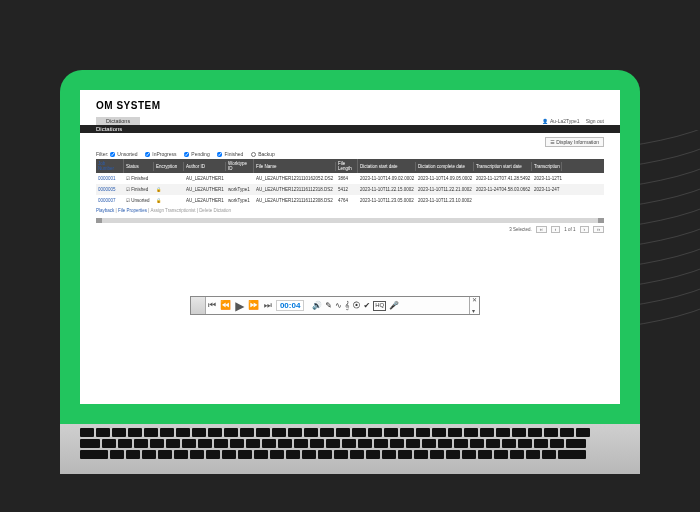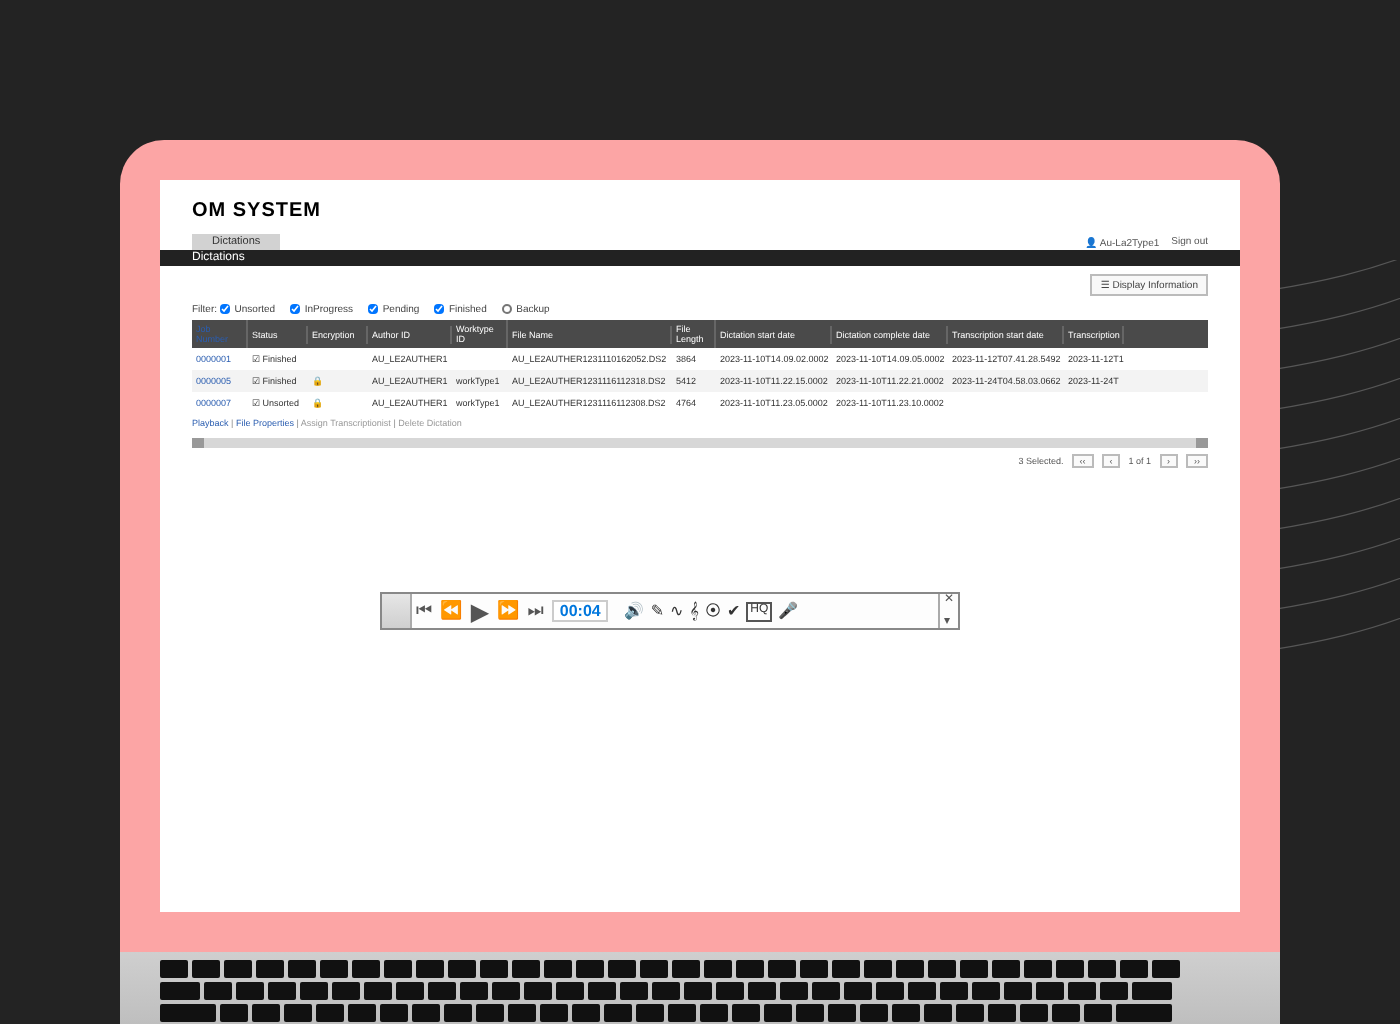--- a/index.html
+++ b/index.html
@@ -23,22 +23,22 @@
   .bg-lines path { stroke: #eee; stroke-width: 0.6; fill: none; }
   .laptop {
     position: absolute;
     left: 60px;
     top: 70px;
     width: 580px;
     height: 440px;
   }
   .bezel {
     width: 100%;
-    height: 406px;
-    background: #fca5a5;
+    height: 354px;
+    background: #22c55e;
     border-radius: 22px 22px 0 0;
     padding: 20px;
   }
   .screen {
     width: 100%;
     height: 100%;
     background: #fff;
     overflow: hidden;
     position: relative;
     font-size: 5px;

